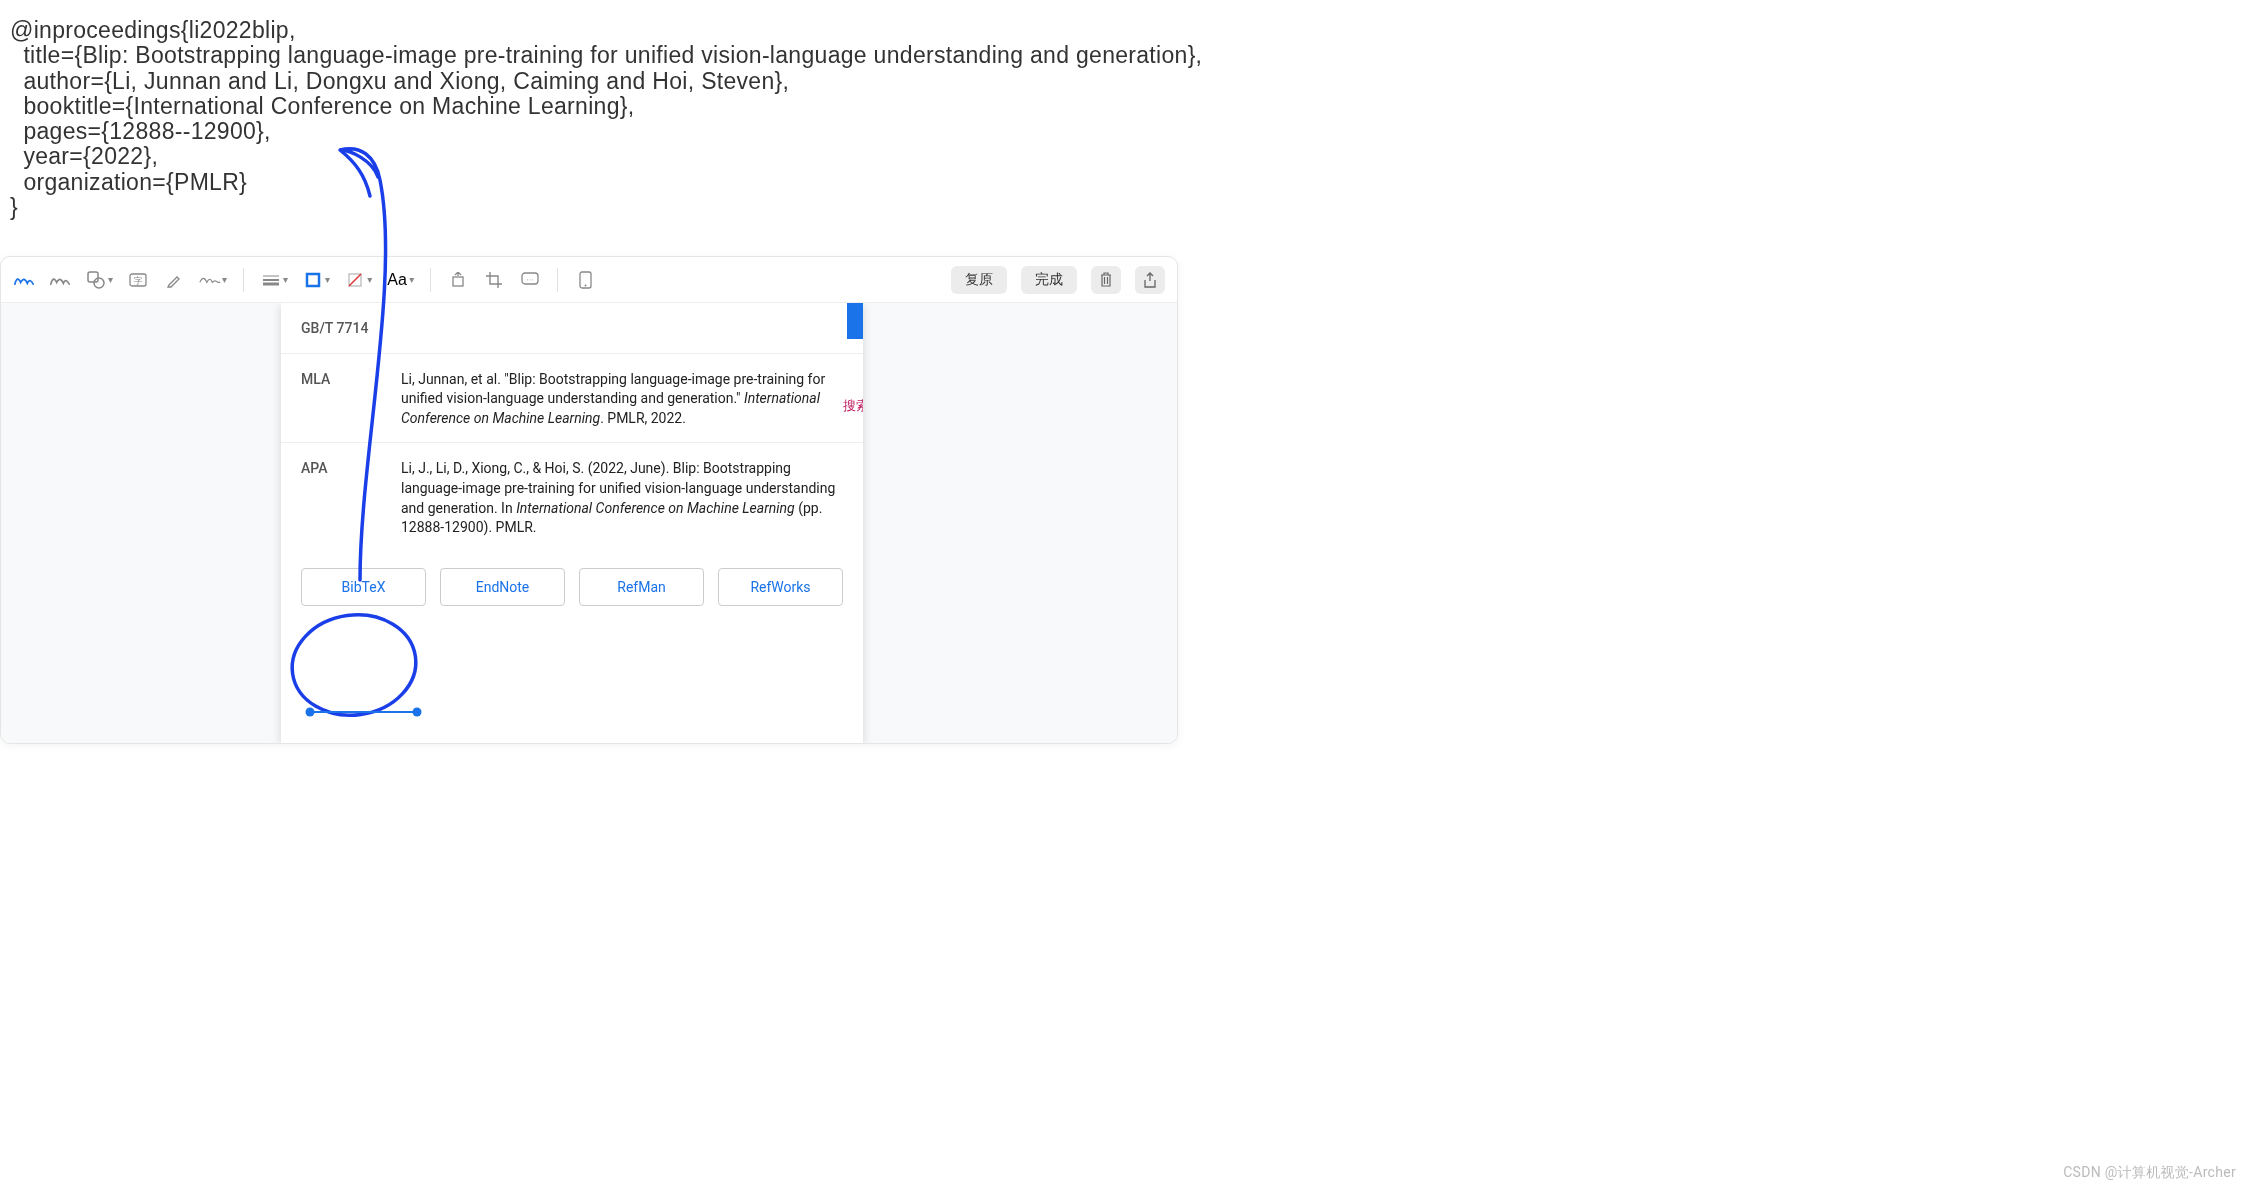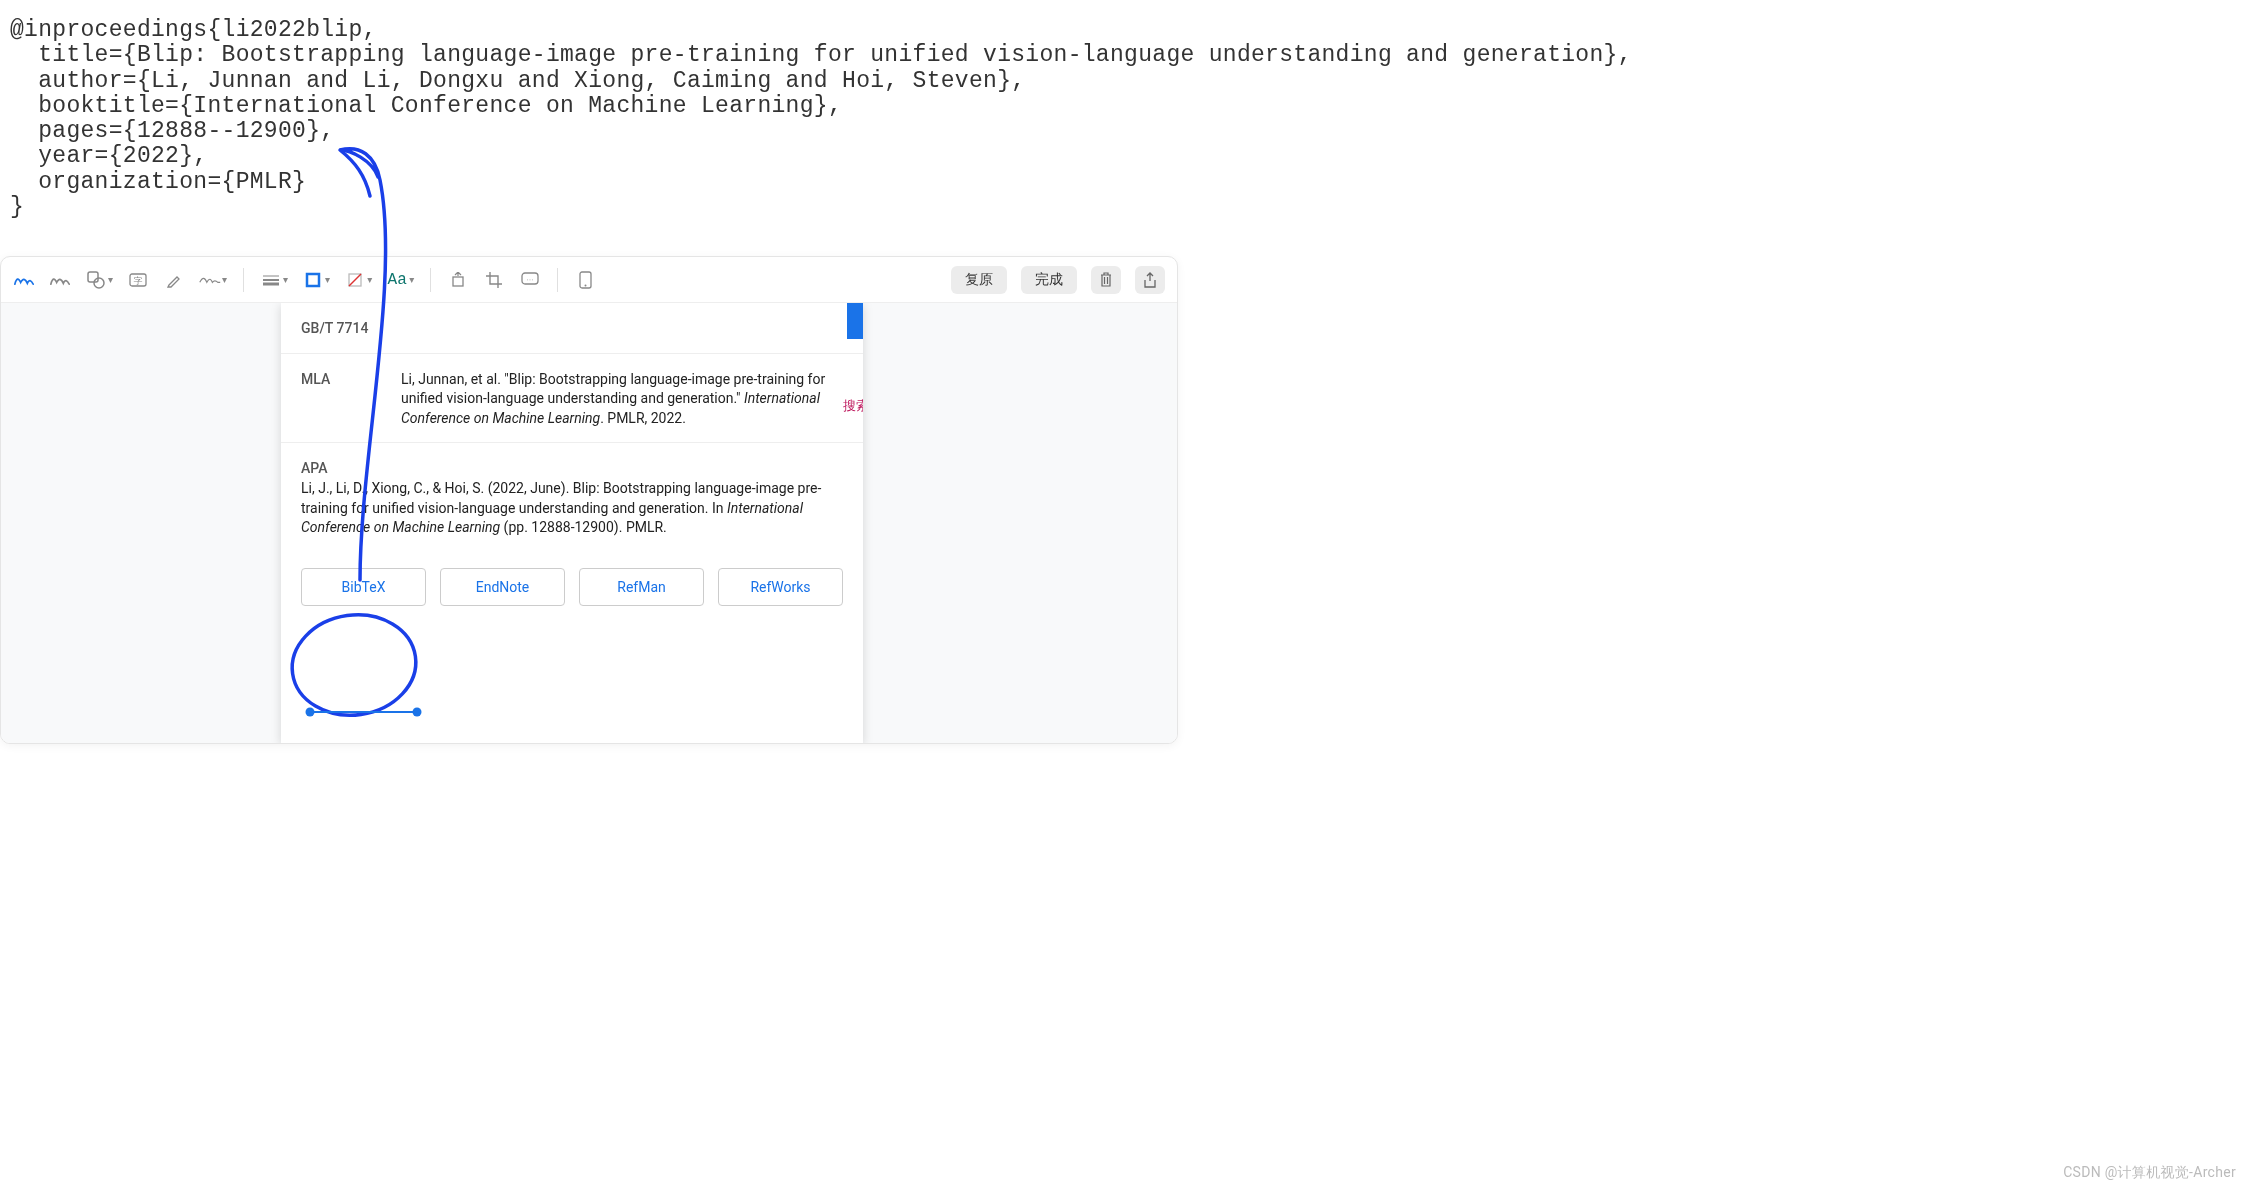--- a/index.html
+++ b/index.html
@@ -5,21 +5,21 @@
     * { margin: 0; padding: 0; box-sizing: border-box; }
     body {
       font-family: -apple-system, BlinkMacSystemFont, "Segoe UI", Roboto, Arial, sans-serif;
       background: #fff;
       width: 2254px;
       height: 1192px;
       position: relative;
       overflow: hidden;
     }
     .bibtex-block {
-      font-family: Liberation Mono, monospace;
+      font-family: Liberation Sans, sans-serif;
       font-size: 23px;
       line-height: 1.1;
       color: #333;
       padding: 18px 10px 0 10px;
       white-space: pre;
       letter-spacing: 0.3px;
     }
     .editor-window {
       position: absolute;
       top: 256px;
@@ -233,21 +233,21 @@
     <span class="tb-group">
       <span class="tb-icon">
         <svg width="16" height="16" viewBox="0 0 16 16">
             <rect x="2" y="2" width="12" height="12" fill="none" stroke="#bbb" stroke-width="1.3"></rect>
             <line x1="2" y1="14" x2="14" y2="2" stroke="#d33" stroke-width="1.5"></line>
           </svg>
       </span>
       <span class="tb-caret">▾</span>
     </span>
     <span class="tb-group">
-      <span class="tb-icon" style="color:#0f766e;font-family:Liberation Mono, monospace;">Aa</span>
+      <span class="tb-icon" style="color:#000000;font-family:Liberation Sans, sans-serif;">Aa</span>
       <span class="tb-caret">▾</span>
     </span>
     <span class="tb-divider"></span>
     <span class="tb-icon">
       <svg width="16" height="16" viewBox="0 0 16 16">
           <rect x="3" y="5" width="10" height="9" fill="none" stroke="#888" stroke-width="1.3"></rect>
           <path d="M8 1 L8 4 M5 3 L8 0 L11 3" fill="none" stroke="#888" stroke-width="1.2"></path>
         </svg>
     </span>
     <span class="tb-icon">
@@ -286,21 +286,21 @@
     <div class="citation-panel">
       <div class="side-badge-1"></div>
       <div class="side-badge-2">搜索</div>
       <div class="cite-row">
         <div class="cite-label">GB/T 7714</div>
       </div>
       <div class="cite-row">
         <div class="cite-label">MLA</div>
         <div class="cite-text"><span>Li, Junnan, et al. "Blip: Bootstrapping language-image pre-training for unified vision-language understanding and generation." </span><i>International Conference on Machine Learning</i><span>. PMLR, 2022.</span></div>
       </div>
-      <div class="cite-row" style="border-bottom:none;flex-direction:column;">
+      <div class="cite-row" style="border-bottom:none;">
         <div class="cite-label">APA</div>
         <div class="cite-text"><span>Li, J., Li, D., Xiong, C., &amp; Hoi, S. (2022, June). Blip: Bootstrapping language-image pre-training for unified vision-language understanding and generation. In </span><i>International Conference on Machine Learning</i><span> (pp. 12888-12900). PMLR.</span></div>
       </div>
       <div class="export-row">
         <div class="export-btn">BibTeX</div>
         <div class="export-btn">EndNote</div>
         <div class="export-btn">RefMan</div>
         <div class="export-btn">RefWorks</div>
       </div>
     </div>

